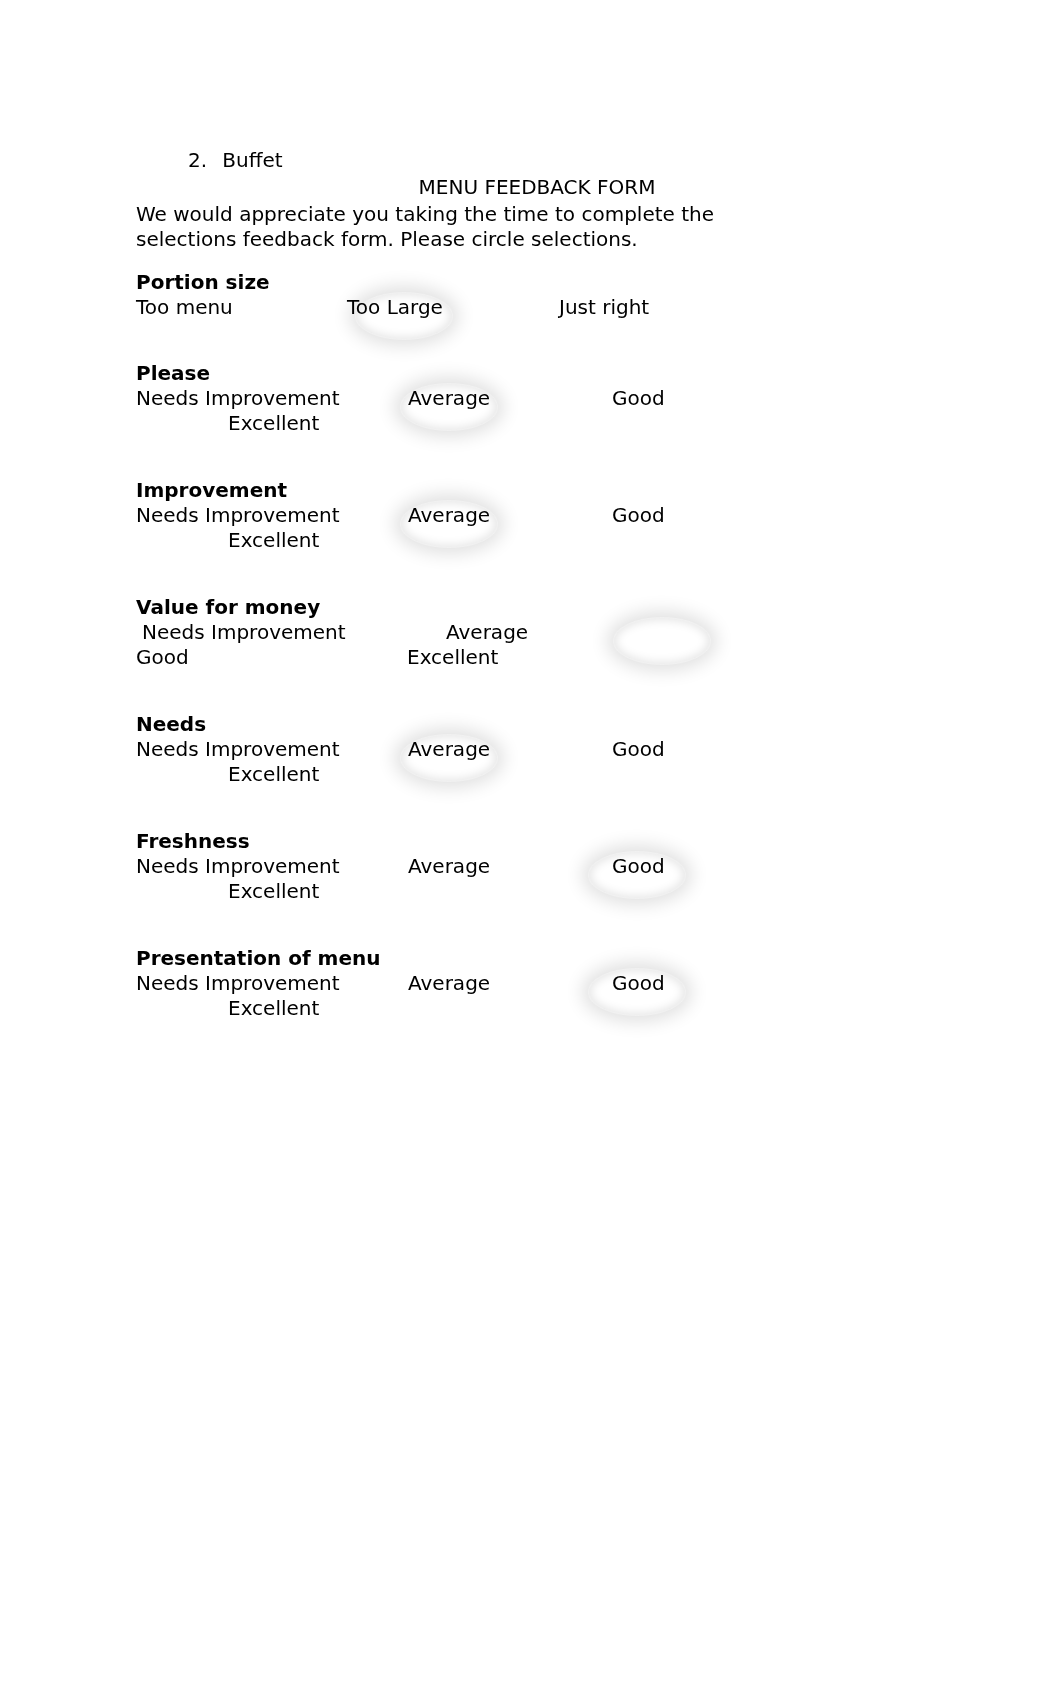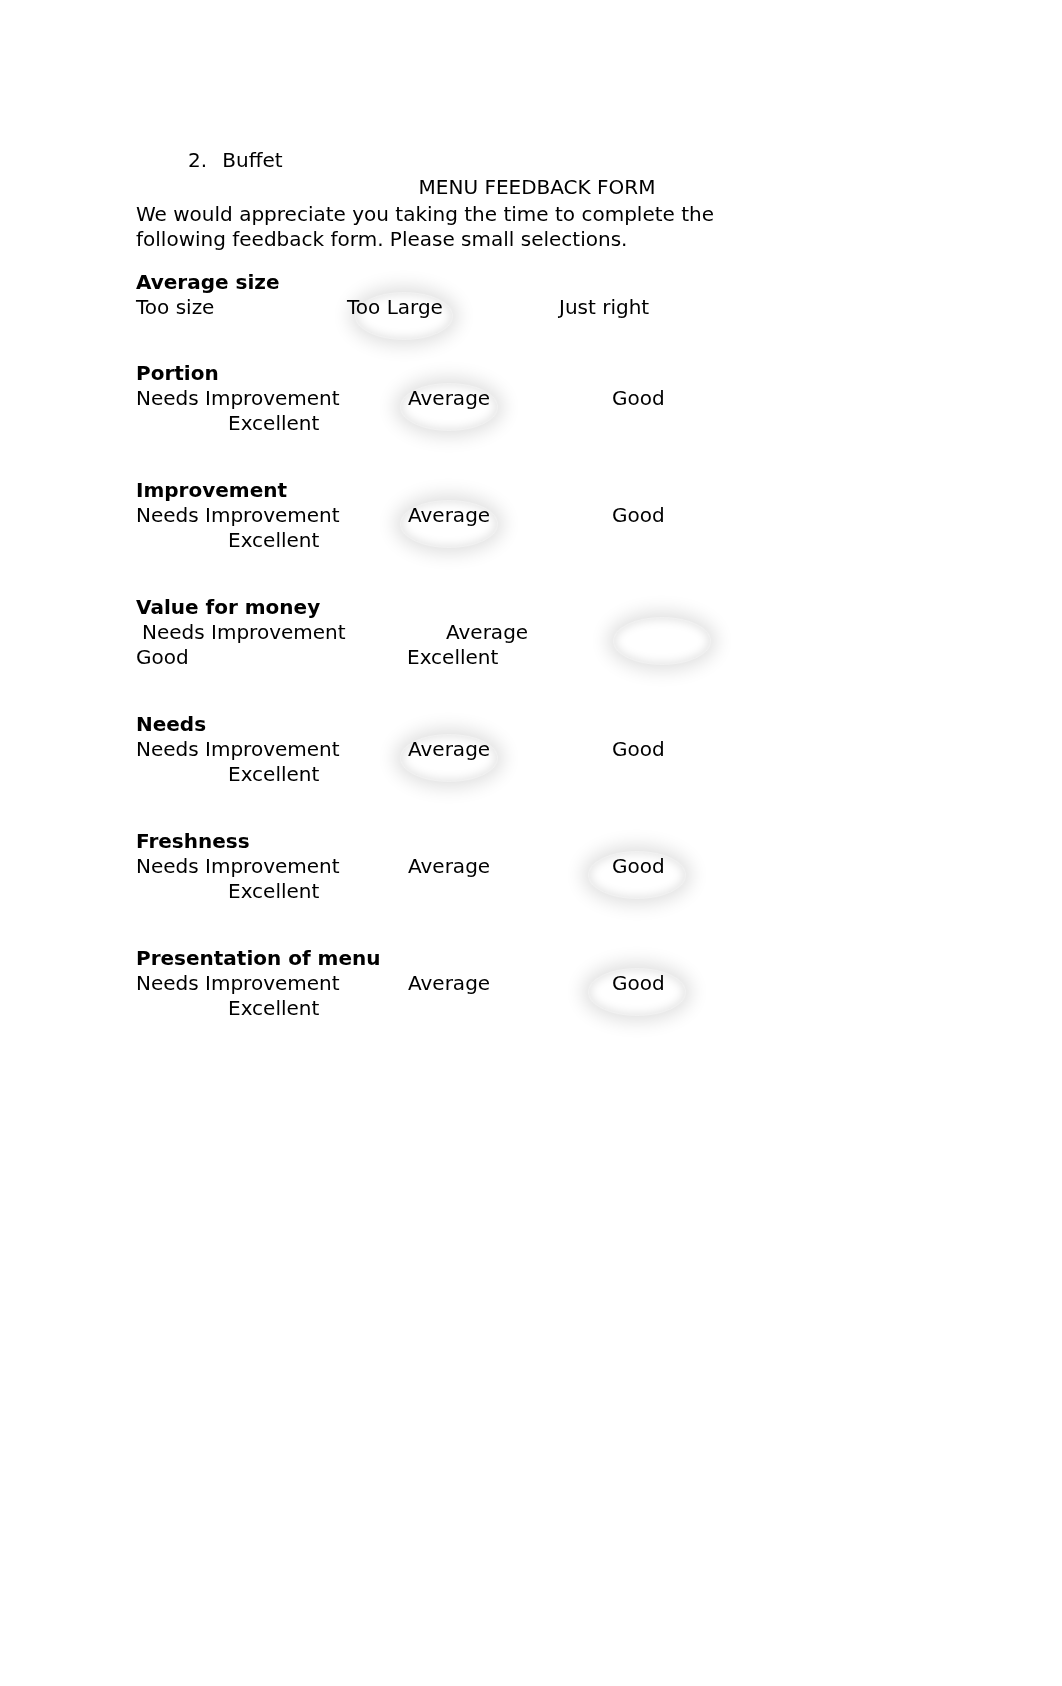--- a/index.html
+++ b/index.html
@@ -79,33 +79,33 @@
 
 <div class="page">
 
   <div class="ol-line">
     <span class="ol-num">2.</span>
     <span>Buffet</span>
   </div>
 
   <div class="form-title">MENU FEEDBACK FORM</div>
 
-  <div class="intro">We would appreciate you taking the time to complete the following feedback form.  Please small selections.</div>
+  <div class="intro">We would appreciate you taking the time to complete the selections feedback form.  Please circle selections.</div>
 
   <div class="section row3">
-    <div class="sec-title">Average size</div>
-    <span class="opt c1">Too size</span>
+    <div class="sec-title">Portion size</div>
+    <span class="opt c1">Too menu</span>
     <span class="opt c2">Too Large</span>
     <span class="opt c3">Just right</span>
     <span class="circle" style="left:219px;top:22px;width:96px;height:46px;"></span>
     <div class="spacer-3"></div>
   </div>
 
   <div class="section row4">
-    <div class="sec-title">Portion</div>
+    <div class="sec-title">Please</div>
     <span class="opt c1">Needs Improvement</span>
     <span class="opt c2">Average</span>
     <span class="opt c3">Good</span>
     <span class="opt c4">Excellent</span>
     <span class="circle" style="left:264px;top:22px;width:96px;height:46px;"></span>
     <div class="spacer-4"></div>
   </div>
 
   <div class="section row4">
     <div class="sec-title">Improvement</div>

